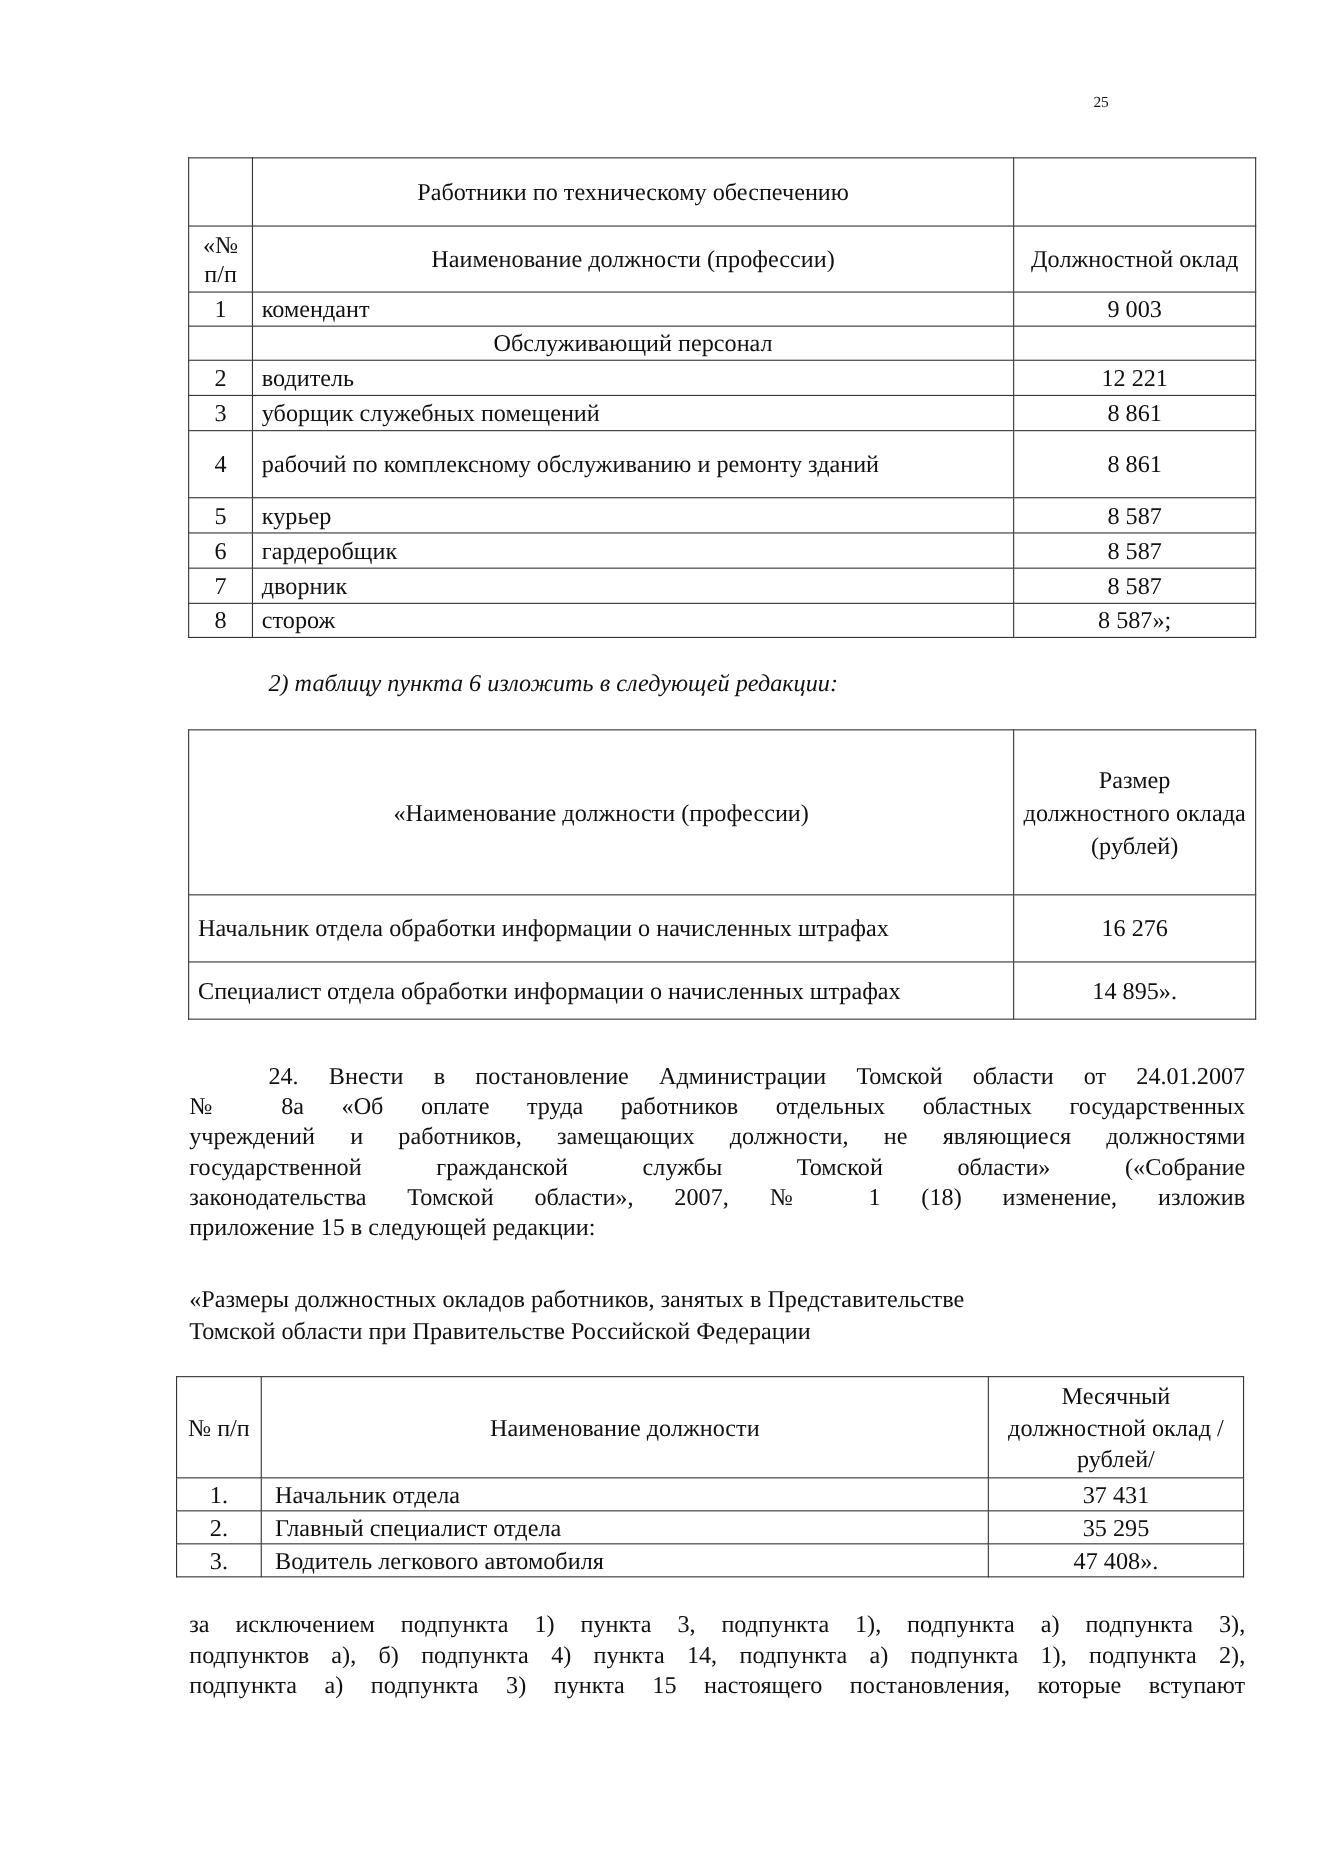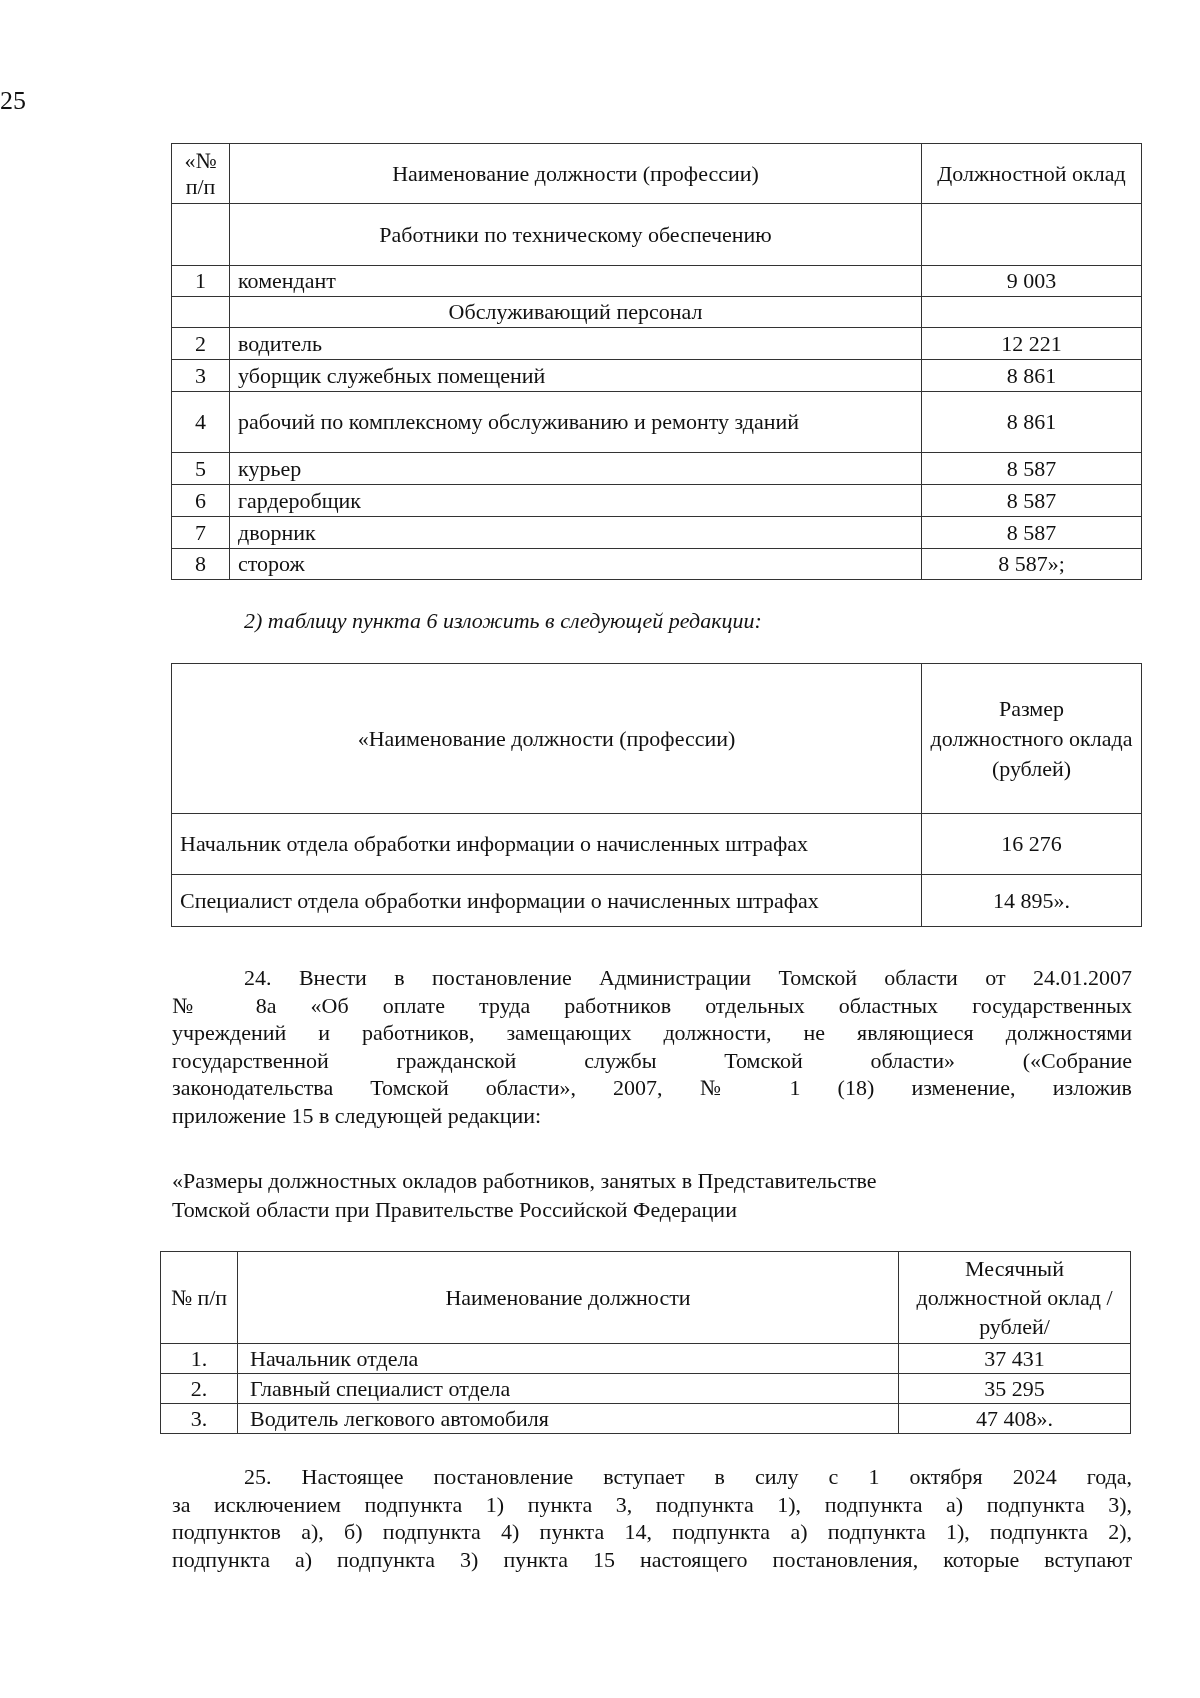--- a/index.html
+++ b/index.html
@@ -1,48 +1,48 @@
 <!DOCTYPE html>
 <html><head>
 <meta charset="utf-8">
 <style>
   html, body { margin:0; padding:0; background:#ffffff; }
   body { width:1200px; height:1698px; position:relative; overflow:hidden;
          font-family:"Liberation Serif", "DejaVu Serif", serif; color:#111; font-size:22px; }
   .abs { position:absolute; }
-  .page-num { left:0; width:1008px; top:86px; text-align:left; font-size:26px; }
+  .page-num { left:0; width:1008px; top:86px; text-align:right; font-size:14px; }
   table { border-collapse:collapse; position:absolute; table-layout:fixed; }
   td { border:1.5px solid #333; padding:0 8px; font-size:22px; line-height:26px; vertical-align:middle; }
   .c { text-align:center; }
   .l { text-align:left; }
   .para { left:172px; width:960px; font-size:22px; line-height:27.5px; text-align:justify; }
   .jl { text-align-last:justify; }
   .caption { left:150px; width:900px; line-height:29px; }
 </style>
 </head>
 <body>
 
 <div class="abs page-num">25</div>
 
 <table style="left:171px; top:143px; width:970px;">
   <colgroup>
       <col style="width:58px">
       <col style="width:692px">
       <col style="width:220px">
     </colgroup>
   <tbody>
-      <tr style="height:60px">
+      <tr style="height:62px">
+    <td></td>
+    <td class="c">Работники по техническому обеспечению</td>
+    <td></td>
+  </tr>
+  <tr style="height:60px">
     <td class="c">«№ п/п</td>
     <td class="c">Наименование должности (профессии)</td>
     <td class="c">Должностной оклад</td>
-  </tr>
-  <tr style="height:62px">
-    <td></td>
-    <td class="c">Работники по техническому обеспечению</td>
-    <td></td>
   </tr>
   <tr style="height:31px">
     <td class="c">1</td>
     <td class="l">комендант</td>
     <td class="c">9 003</td>
   </tr>
   <tr style="height:31px">
     <td></td>
     <td class="c">Обслуживающий персонал</td>
     <td></td>
@@ -146,17 +146,16 @@
   </tr>
   <tr style="height:30px">
     <td class="c">3.</td>
     <td class="l" style="padding-left:12px;margin-top:48px;">Водитель легкового автомобиля</td>
     <td class="c">47 408».</td>
   </tr>
 </tbody>
   </table>
 
 <div class="abs para" style="top:1463px;">
-  <div class="jl" style="padding-left:72px;">25. Настоящее постановление вступает в силу с 1 октября 2024 года,</div>
   <div class="jl">за исключением подпункта 1) пункта 3, подпункта 1), подпункта а) подпункта 3),</div>
   <div class="jl">подпунктов а), б) подпункта 4) пункта 14, подпункта а) подпункта 1), подпункта 2),</div>
   <div class="jl">подпункта а) подпункта 3) пункта 15 настоящего постановления, которые вступают</div>
 </div>
 
 </body></html>

